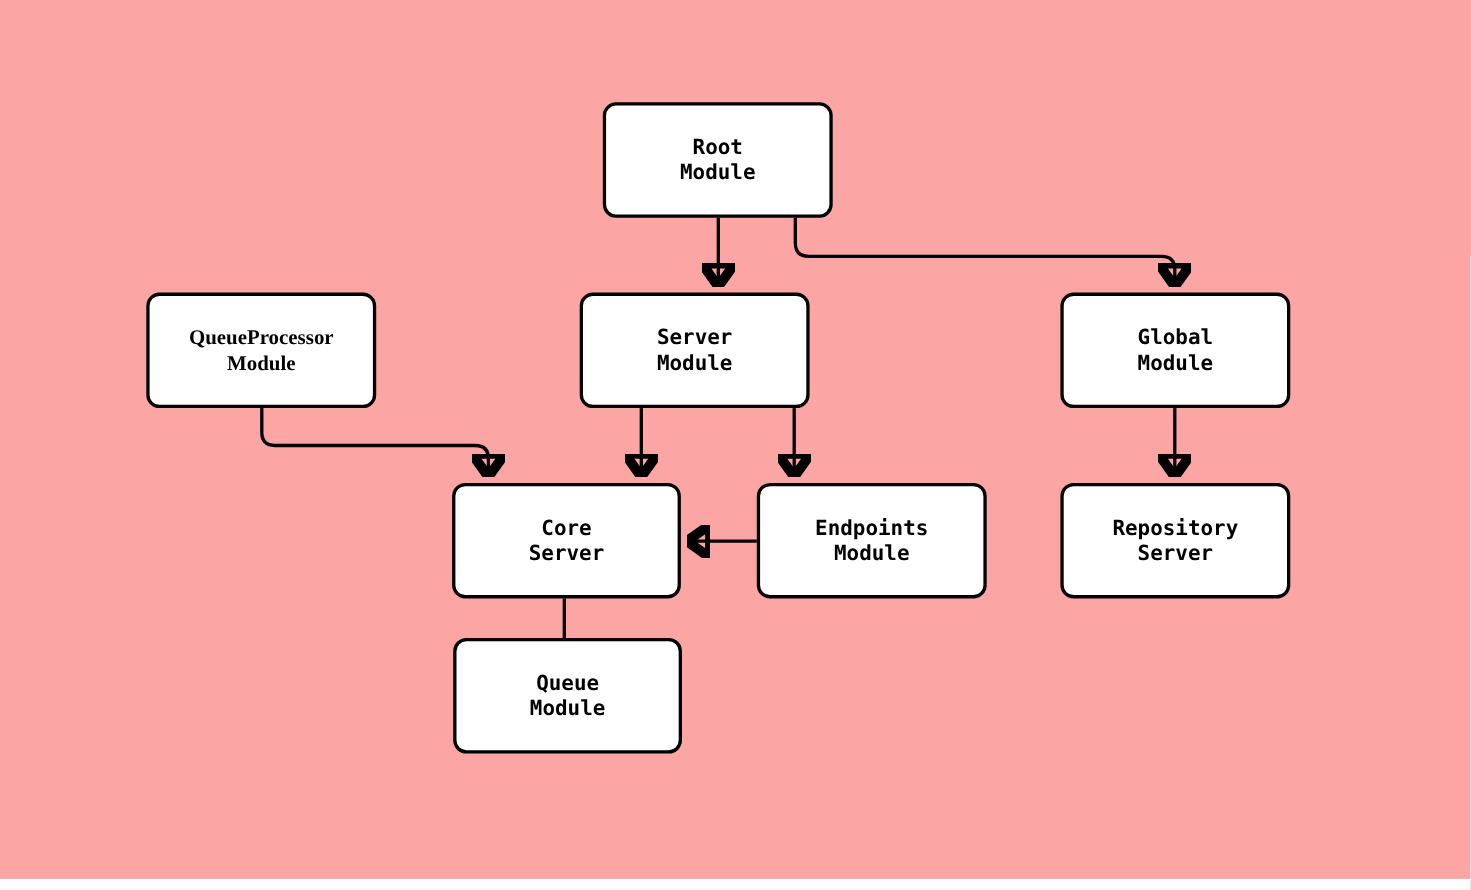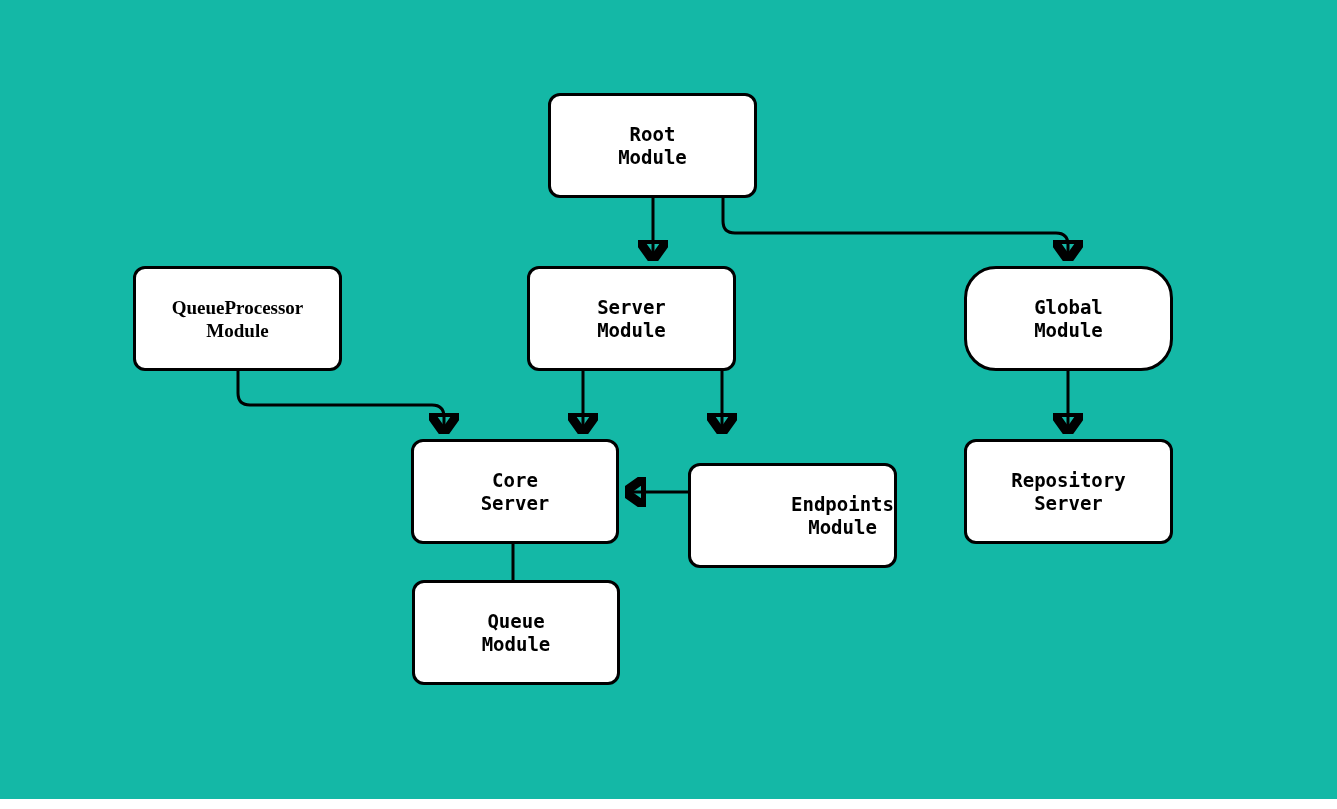--- a/index.html
+++ b/index.html
@@ -4,21 +4,21 @@
 <style>
   html, body {
     margin: 0;
     padding: 0;
     background: #ffffff;
   }
   .canvas {
     position: relative;
     width: 1337px;
     height: 799px;
-    background: #14b8a6;
+    background: #fca5a5;
     overflow: hidden;
     font-family: "DejaVu Sans Mono", "Liberation Mono", monospace;
   }
   .edges {
     position: absolute;
     left: 0;
     top: 0;
   }
   .edges path {
     fill: none;
@@ -73,31 +73,31 @@
   <div class="node" style="left:133px; top:266px; width:209px; height:105px;font-family:Liberation Serif, serif;">
     <span class="label">QueueProcessor
 Module</span>
   </div>
 
   <div class="node" style="left:527px; top:266px; width:209px; height:105px;">
     <span class="label">Server
 Module</span>
   </div>
 
-  <div class="node" style="left:964px; top:266px; width:209px; height:105px;border-radius:32px;">
+  <div class="node" style="left:964px; top:266px; width:209px; height:105px;">
     <span class="label">Global
 Module</span>
   </div>
 
   <div class="node" style="left:411px; top:439px; width:208px; height:105px;">
     <span class="label">Core
 Server</span>
   </div>
 
-  <div class="node" style="left:688px; top:463px; width:209px; height:105px;justify-content:flex-end;">
+  <div class="node" style="left:688px; top:439px; width:209px; height:105px;">
     <span class="label">Endpoints
 Module</span>
   </div>
 
   <div class="node" style="left:964px; top:439px; width:209px; height:105px;">
     <span class="label">Repository
 Server</span>
   </div>
 
   <div class="node" style="left:412px; top:580px; width:208px; height:105px;">

